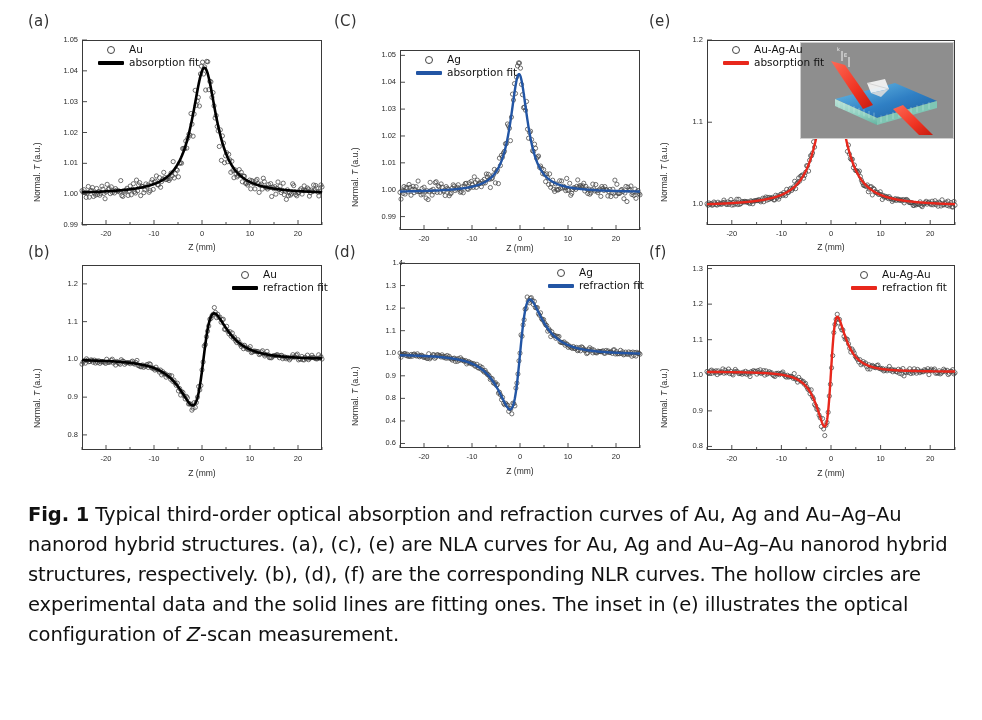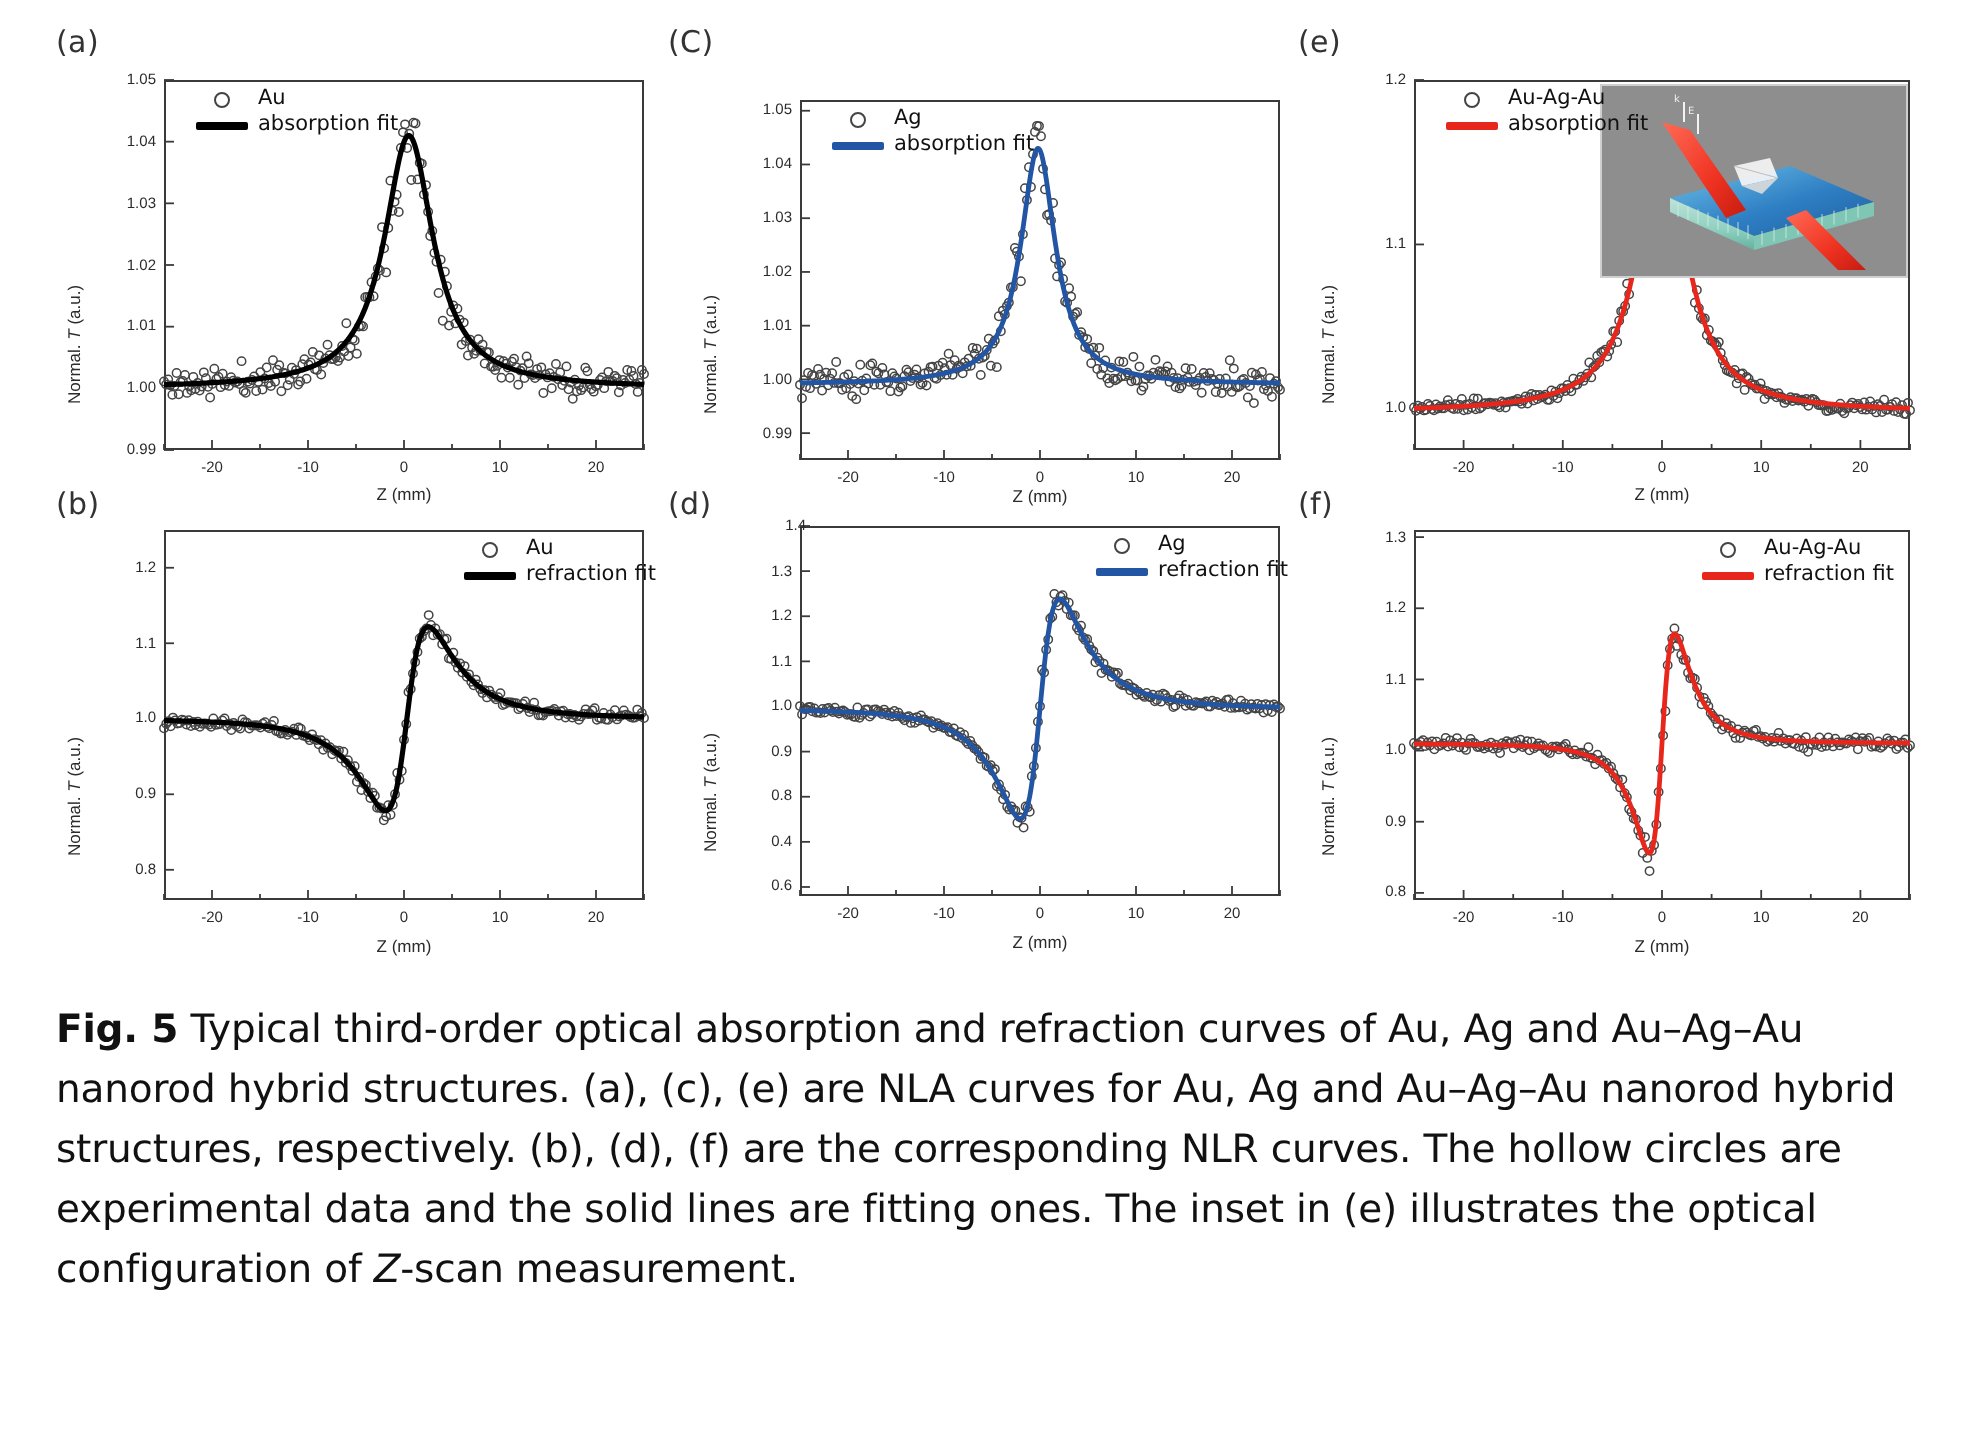--- a/index.html
+++ b/index.html
@@ -1834,17 +1834,17 @@
         <div class="ytick" style="left: 26px; top: 162.865px; width: 32px;">0.9</div>
         <div class="ytick" style="left: 26px; top: 127.288px; width: 32px;">1.0</div>
         <div class="ytick" style="left: 26px; top: 91.7115px; width: 32px;">1.1</div>
         <div class="ytick" style="left: 26px; top: 56.1346px; width: 32px;">1.2</div>
         <div class="ytick" style="left: 26px; top: 20.5577px; width: 32px;">1.3</div>
       </div>
 
   </div>
 
   <div class="caption">
-    <b>Fig. 5</b>
+    <b>Fig. 1</b>
     <span> Typical third-order optical absorption and refraction curves of Au, Ag and Au–Ag–Au nanorod hybrid structures. (a), (c), (e) are NLA curves for Au, Ag and Au–Ag–Au nanorod hybrid structures, respectively. (b), (d), (f) are the corresponding NLR curves. The hollow circles are experimental data and the solid lines are fitting ones. The inset in (e) illustrates the optical configuration of <i>Z</i>-scan measurement.</span>
   </div>
 
 </div>
 
 </body></html>

